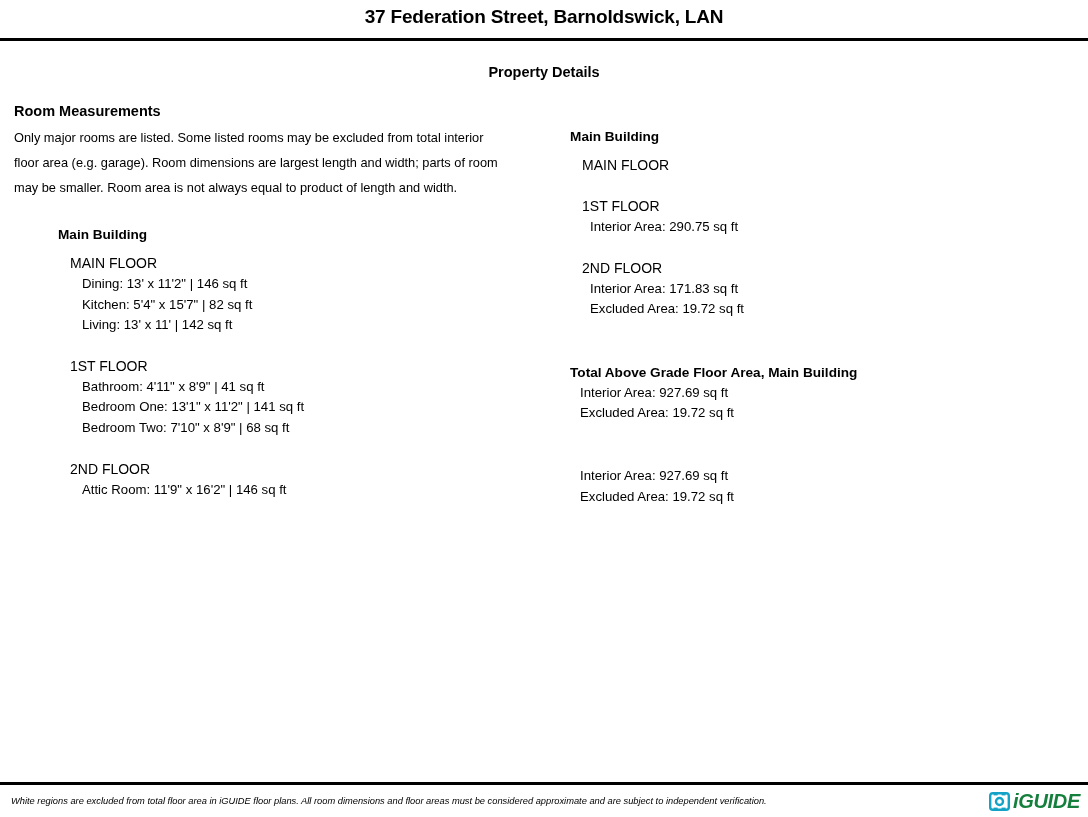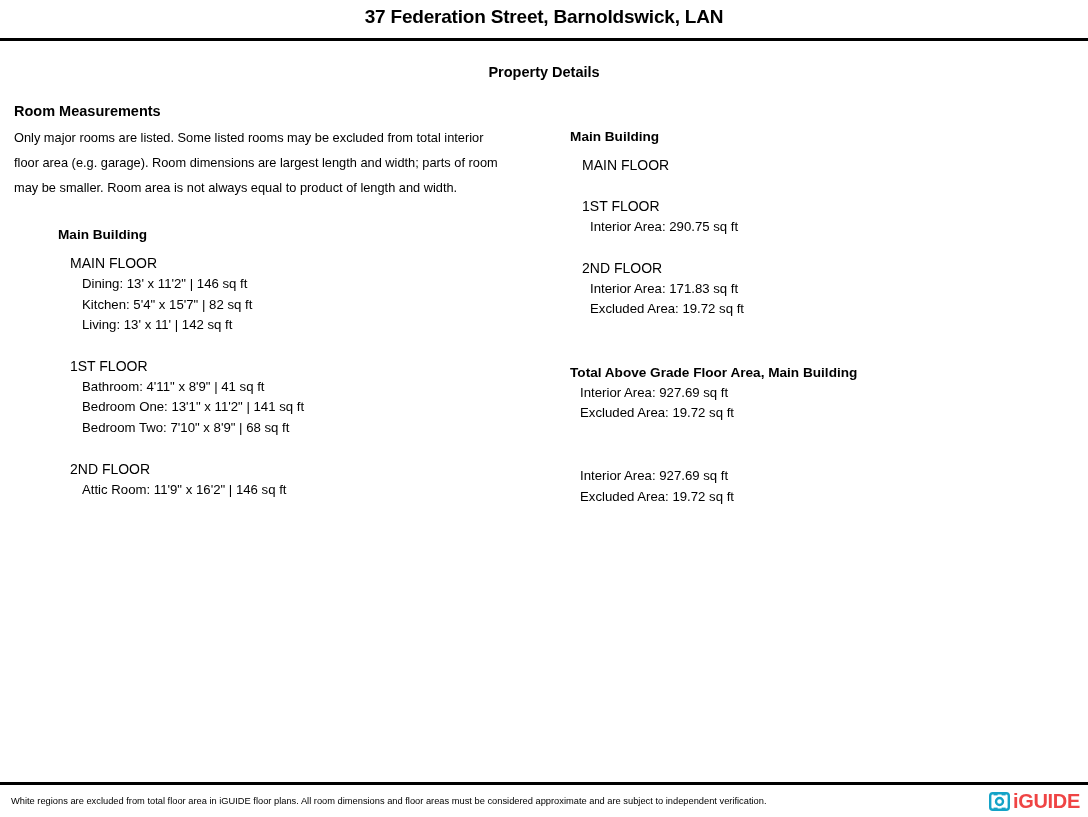--- a/index.html
+++ b/index.html
@@ -123,20 +123,21 @@
     line-height: 20.6px;
     margin-left: 54px;
   }
 
   
   .footer {
     position: absolute;
     left: 0;
     bottom: 6px;
     width: 1088px;
+    font-style: italic;
   }
   .rule-bottom {
     border-top: 3px solid #000;
     width: 1088px;
   }
   .footer-row {
     display: flex;
     align-items: center;
     justify-content: space-between;
     padding: 6px 8px 0 11px;
@@ -157,21 +158,21 @@
     width: 21px;
     height: 19px;
     flex: 0 0 auto;
     display: block;
   }
   .logo-word {
     font-size: 20px;
     font-weight: bold;
     letter-spacing: -0.3px;
     line-height: 20px;
-    color: #ef4444;
+    color: #15803d;
   }
 </style>
 </head>
 <body>
 
 <div>
 
   <h1 class="doc-title">37 Federation Street, Barnoldswick, LAN</h1>
   <div class="rule-top"></div>
   <h2 class="doc-subtitle">Property Details</h2>

